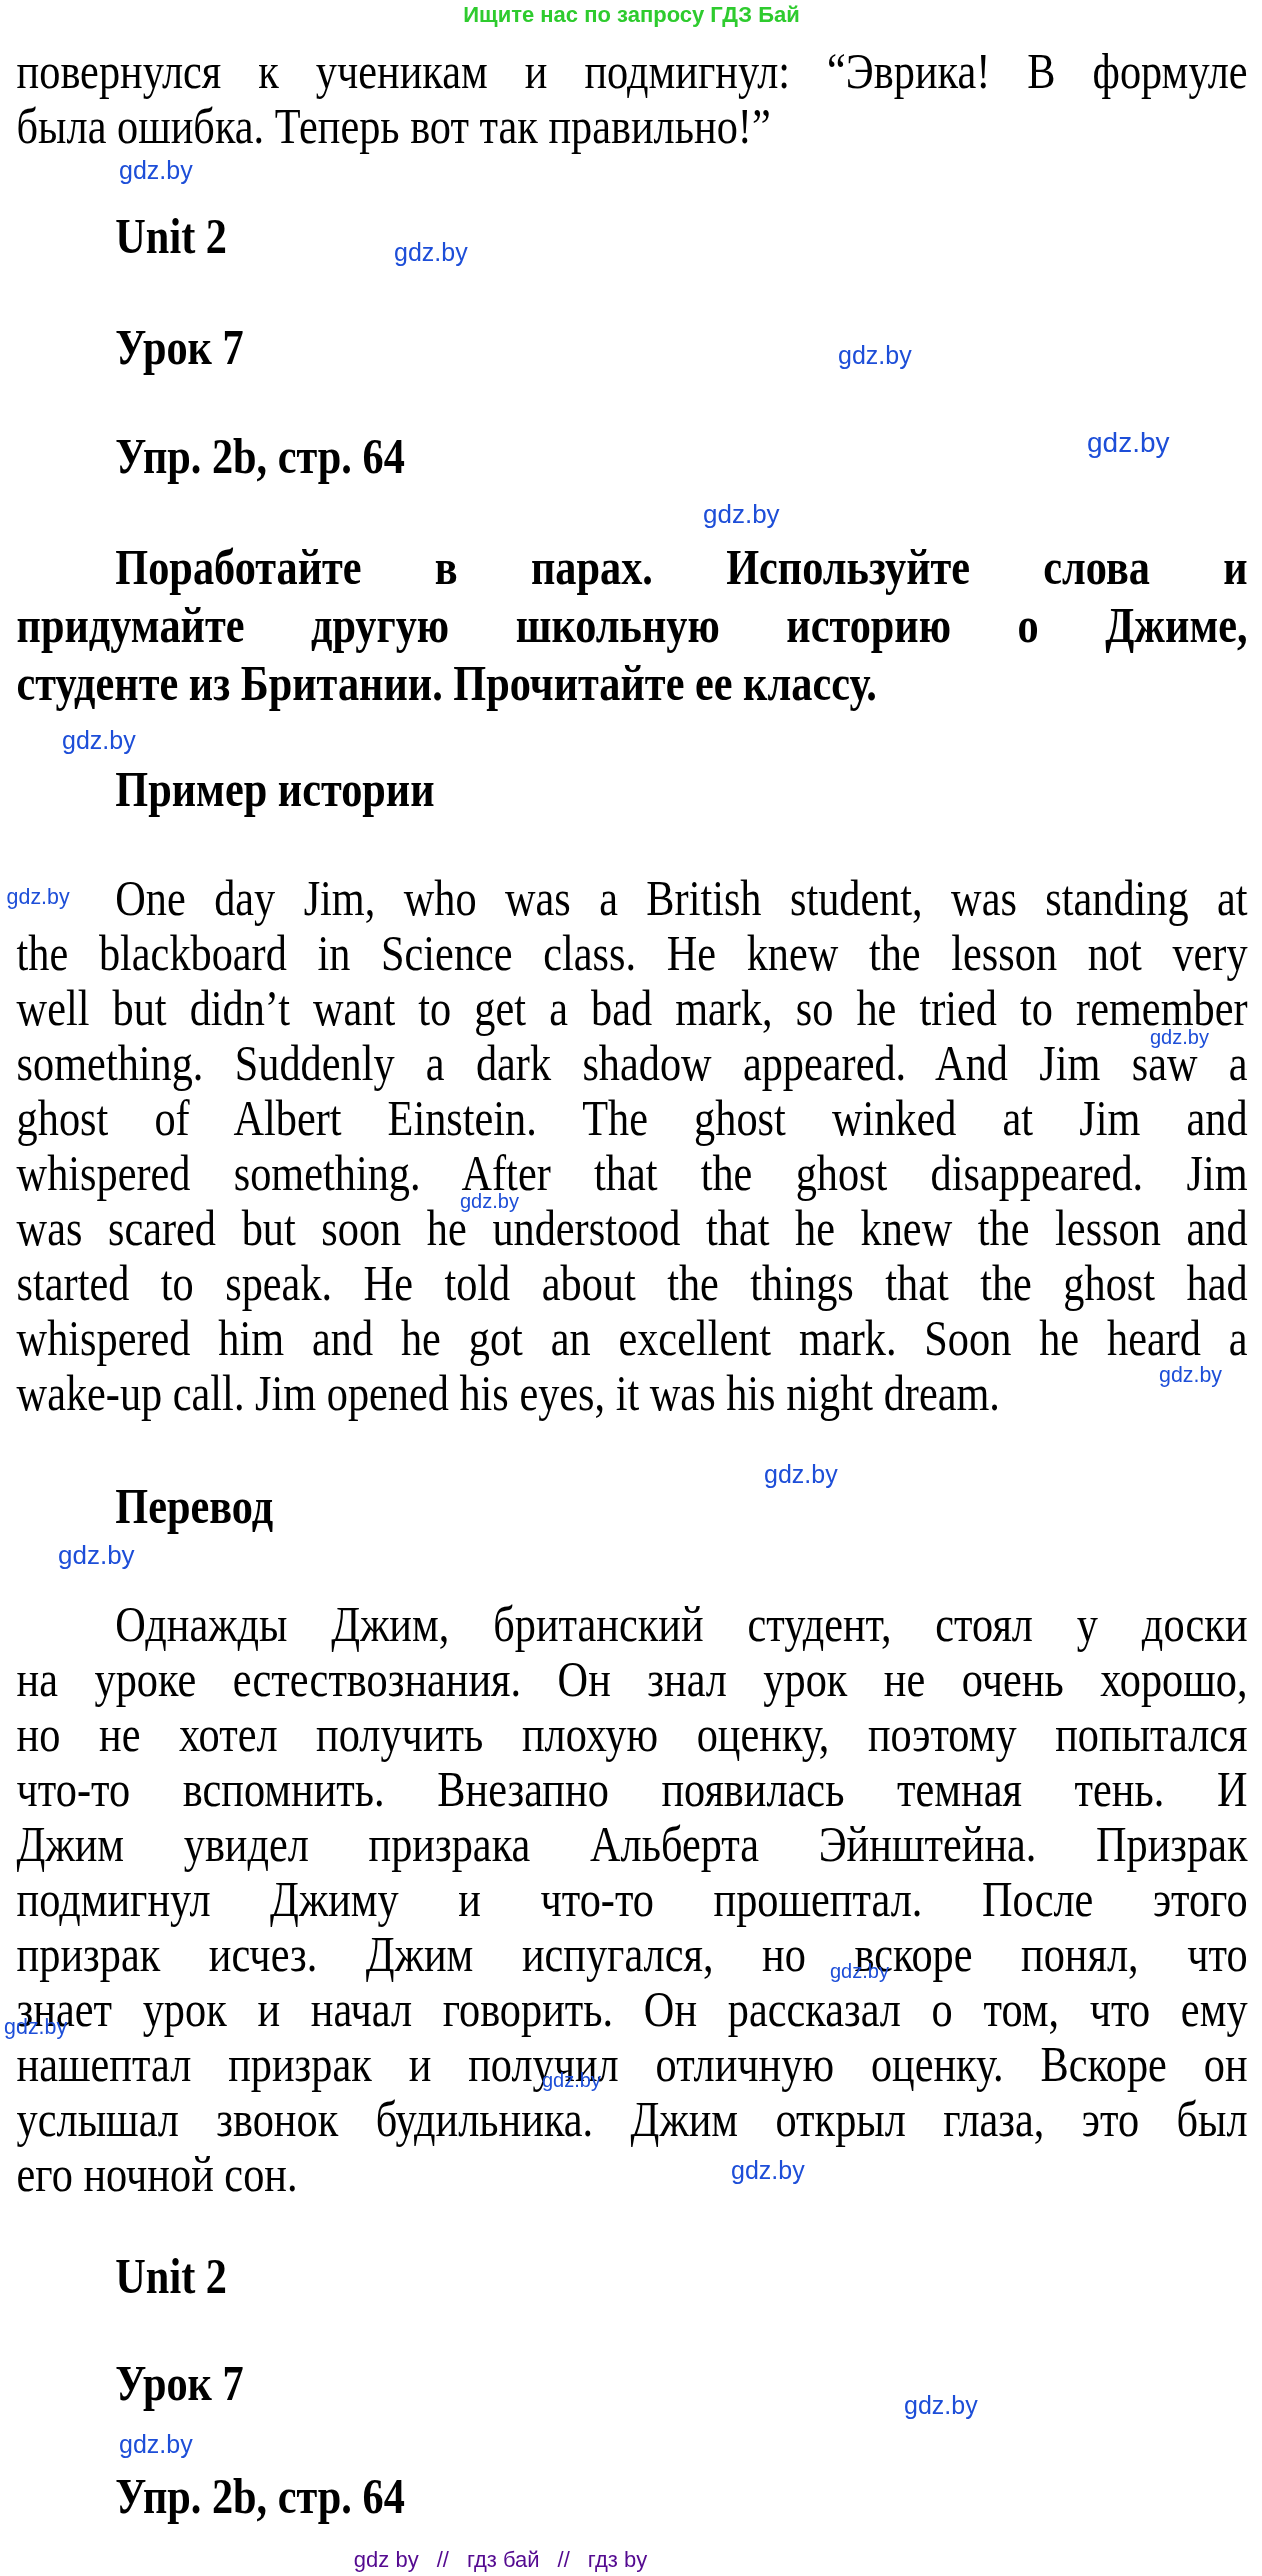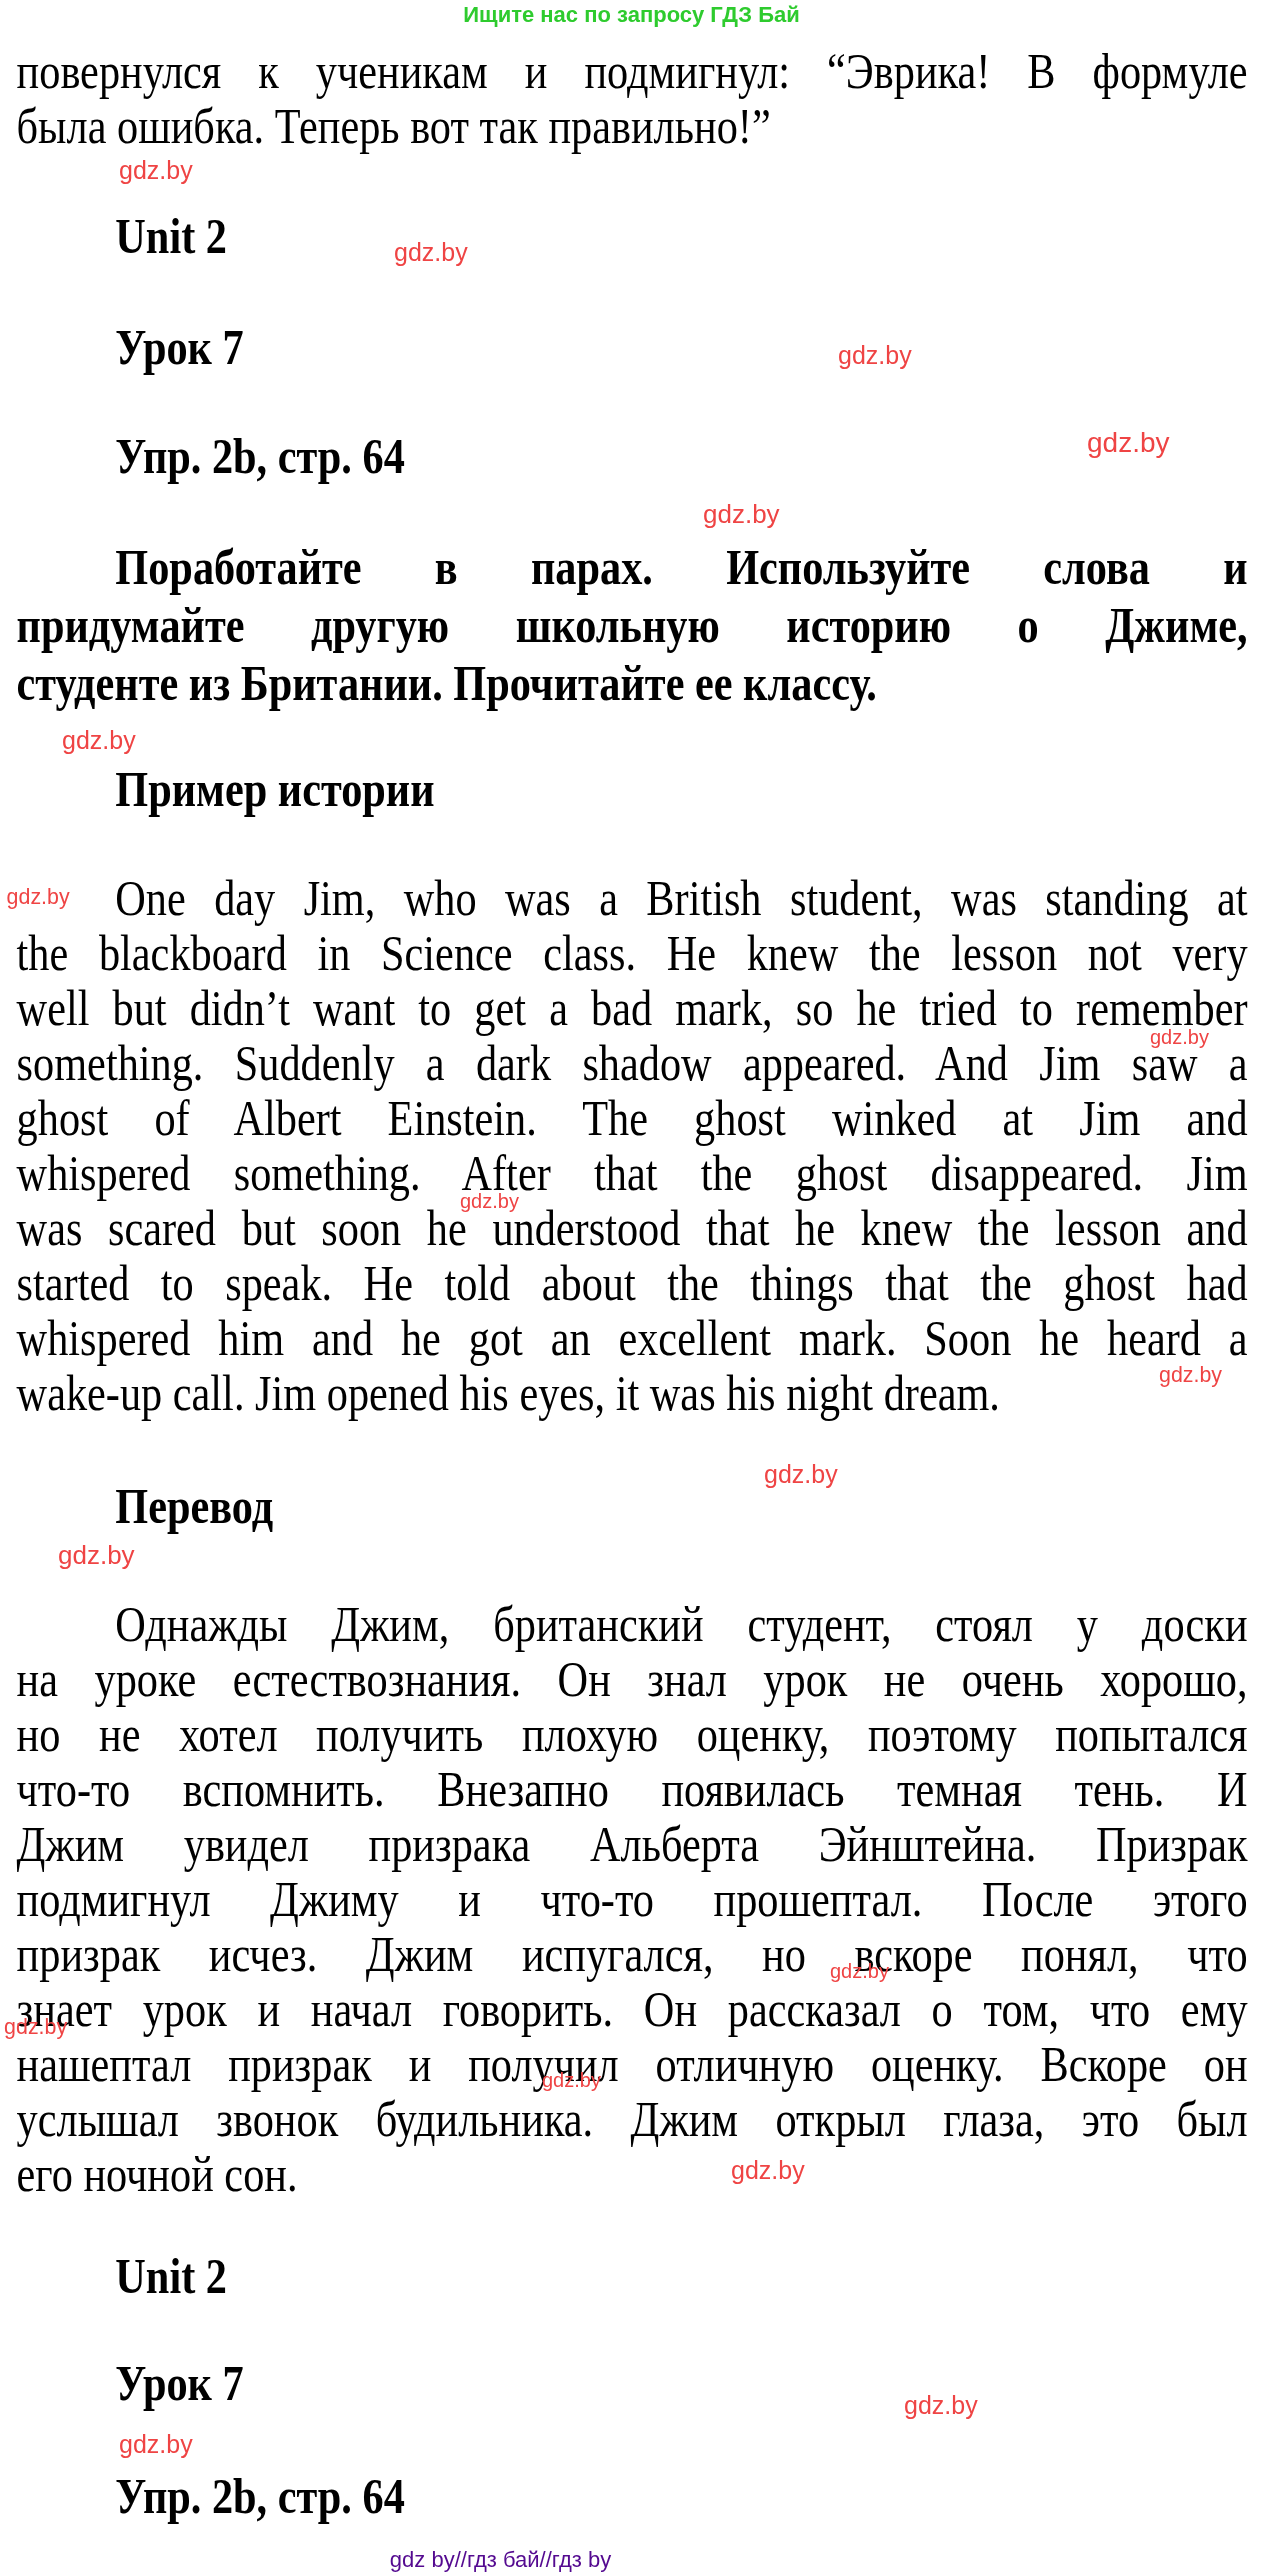--- a/index.html
+++ b/index.html
@@ -41,29 +41,29 @@
   .heading {
     position: absolute; left: 139px;
     font-size: 51px; line-height: 55px; font-weight: bold;
     white-space: nowrap;
   }
 
   
   .wm {
     position: absolute;
     font-family: "Liberation Sans", "DejaVu Sans", sans-serif;
-    color: #ef4444;
+    color: #1d4ed8;
     line-height: 1;
     white-space: nowrap;
   }
 
   
   .sitefooter {
     position: absolute; top: 2547px; left: 0; width: 1001px;
-    display: flex; justify-content: center; align-items: center; 
+    display: flex; justify-content: center; align-items: center; gap: 18px;
     font-family: "Liberation Sans", "DejaVu Sans", sans-serif;
     font-size: 22px;
     color: #540a90;
   }
   .sitefooter a { color: #540a90; text-decoration: none; cursor: pointer; }
 </style>
 </head>
 <body>
 
 <div class="promo">Ищите нас по запросу ГДЗ Бай</div>

